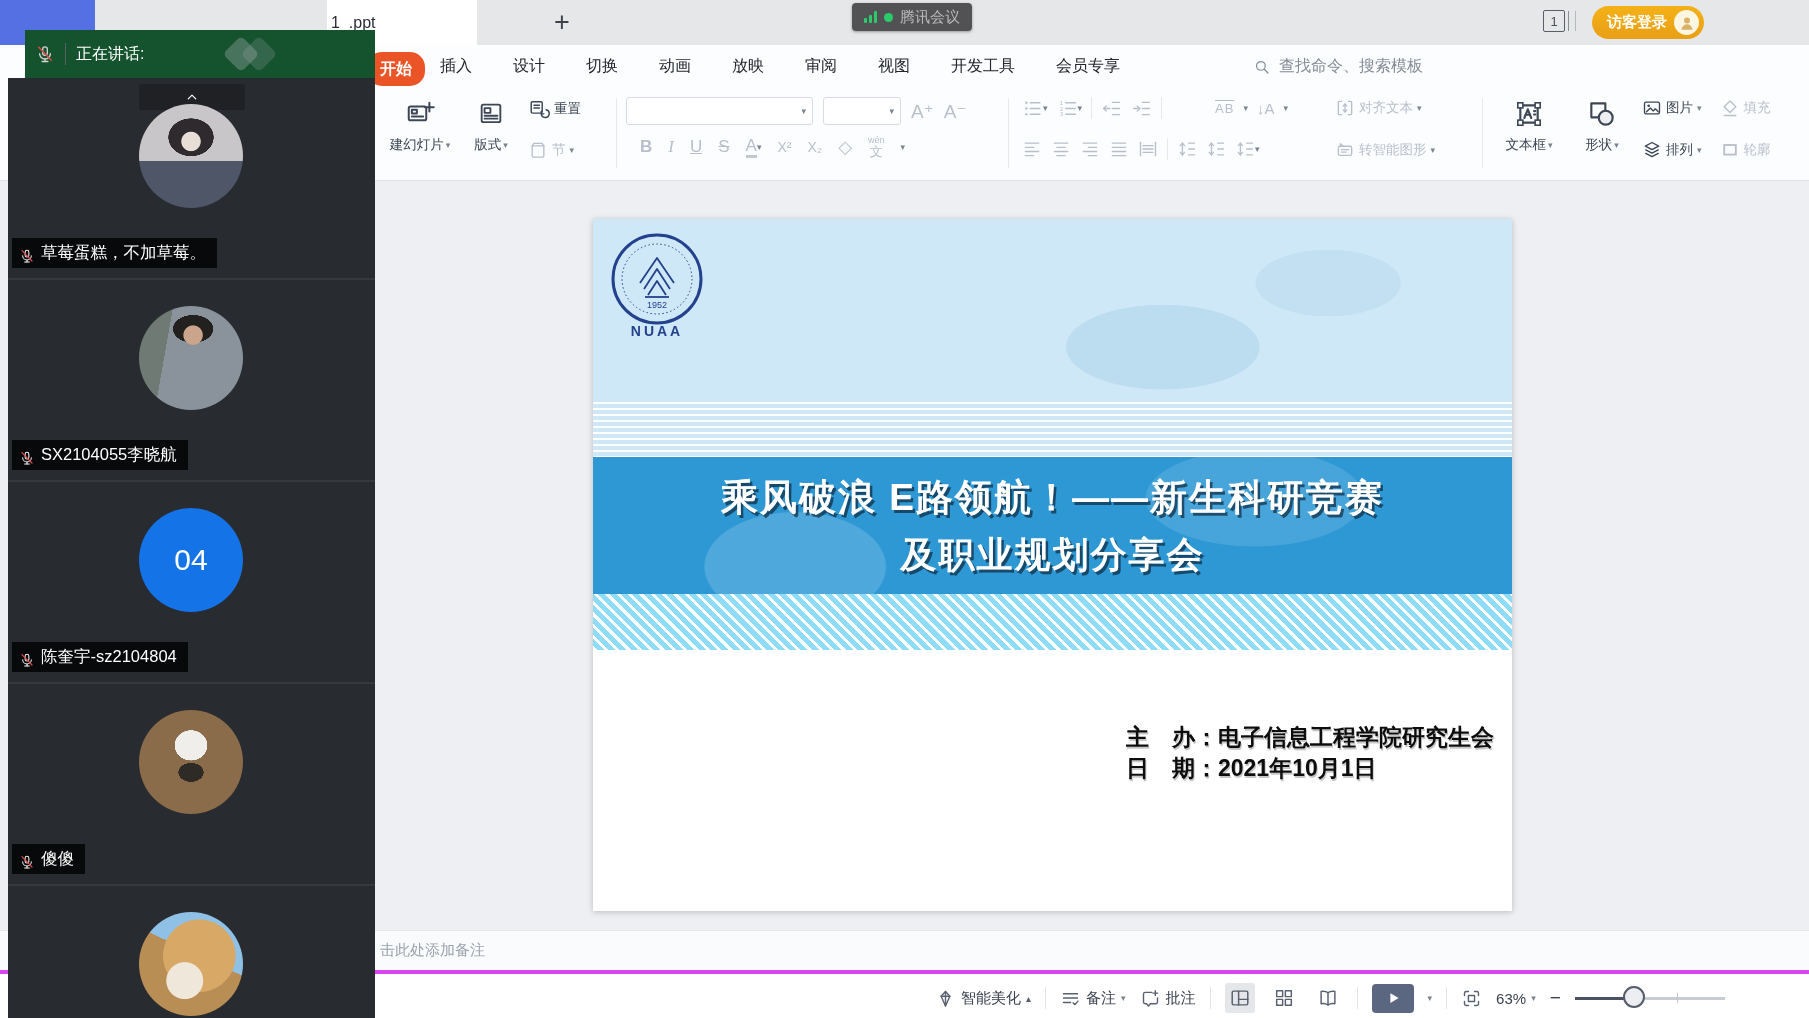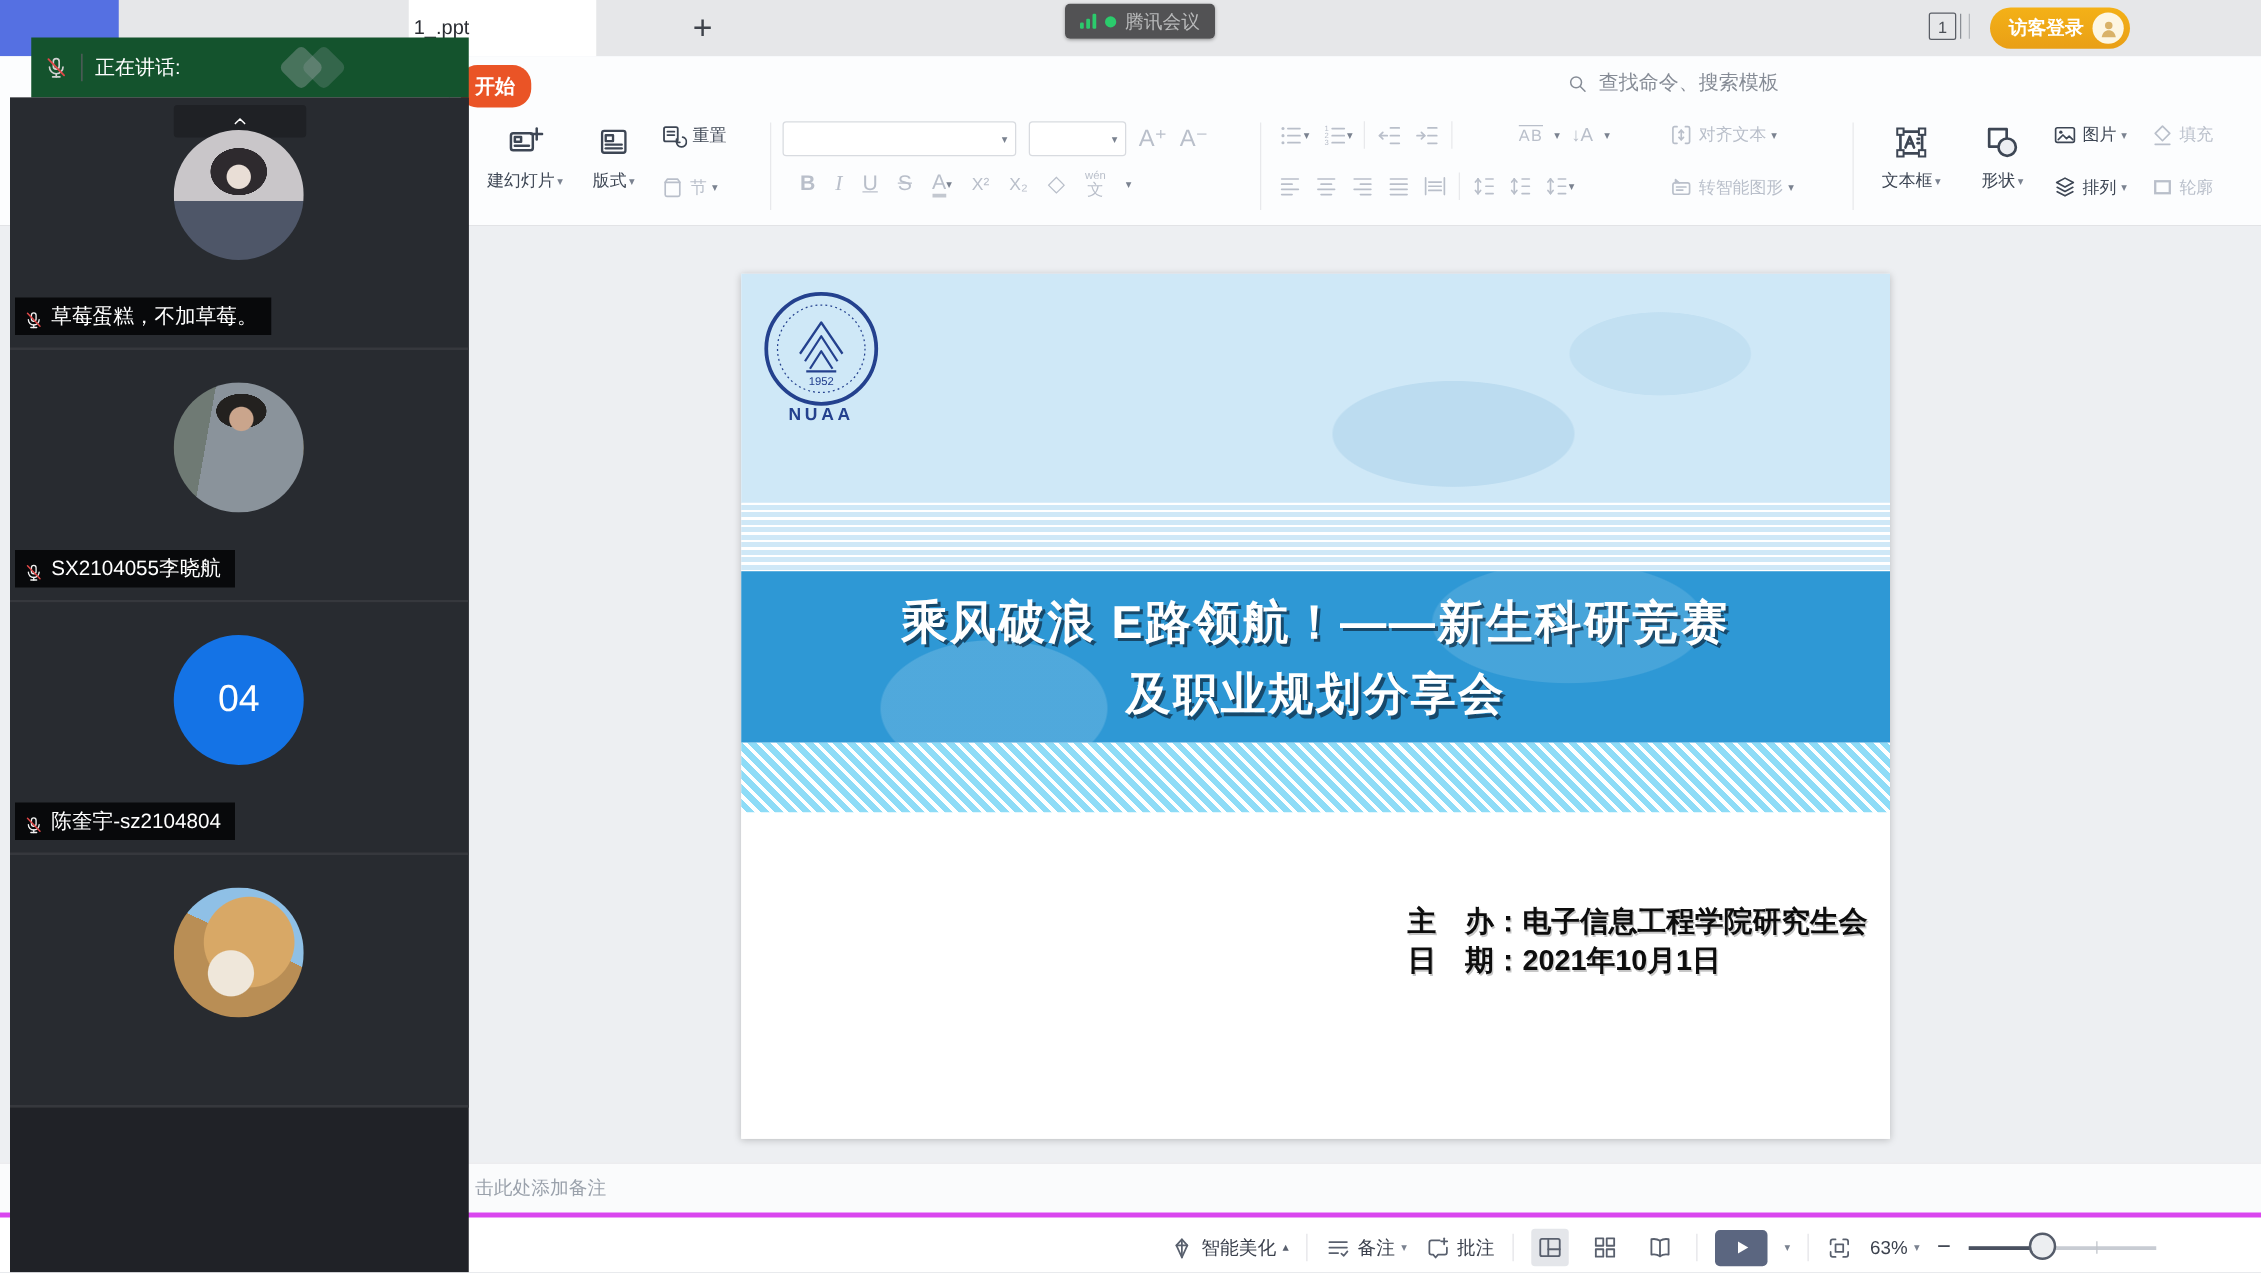--- a/index.html
+++ b/index.html
@@ -476,20 +476,31 @@
   </div>
 
   <div class="ribbon">
     <span class="rb-collapse">
         <svg width="16" height="16" viewBox="0 0 24 24">
           <use href="#i-chev-down"></use>
         </svg>
       </span>
     <span class="rb-vdiv"></span>
     <span class="rb-start">开始</span>
+    <div class="rb-tabs">
+      <span>插入</span>
+      <span>设计</span>
+      <span>切换</span>
+      <span>动画</span>
+      <span>放映</span>
+      <span>审阅</span>
+      <span>视图</span>
+      <span>开发工具</span>
+      <span>会员专享</span>
+    </div>
     <div class="rb-search">
       <span>
           <svg width="18" height="18" viewBox="0 0 24 24" class="ic-svg" style="stroke:#868c96">
             <use href="#i-search"></use>
           </svg>
         </span>
       <span>查找命令、搜索模板</span>
     </div>
   </div>
 
@@ -873,20 +884,31 @@
         <div class="namebar">
           <span class="mic">
               <svg width="16" height="16" viewBox="0 0 24 24">
                 <use href="#i-mic-off"></use>
               </svg>
             </span>
           <span>陈奎宇-sz2104804</span>
         </div>
       </div>
 
+      <div class="mt-tile">
+        <div class="avatar av4"></div>
+        <div class="namebar">
+          <span class="mic">
+              <svg width="16" height="16" viewBox="0 0 24 24">
+                <use href="#i-mic-off"></use>
+              </svg>
+            </span>
+          <span>傻傻</span>
+        </div>
+      </div>
 
       <div class="mt-tile">
         <div class="avatar av5"></div>
       </div>
 
     </div>
   </div>
 
 </div>
 

